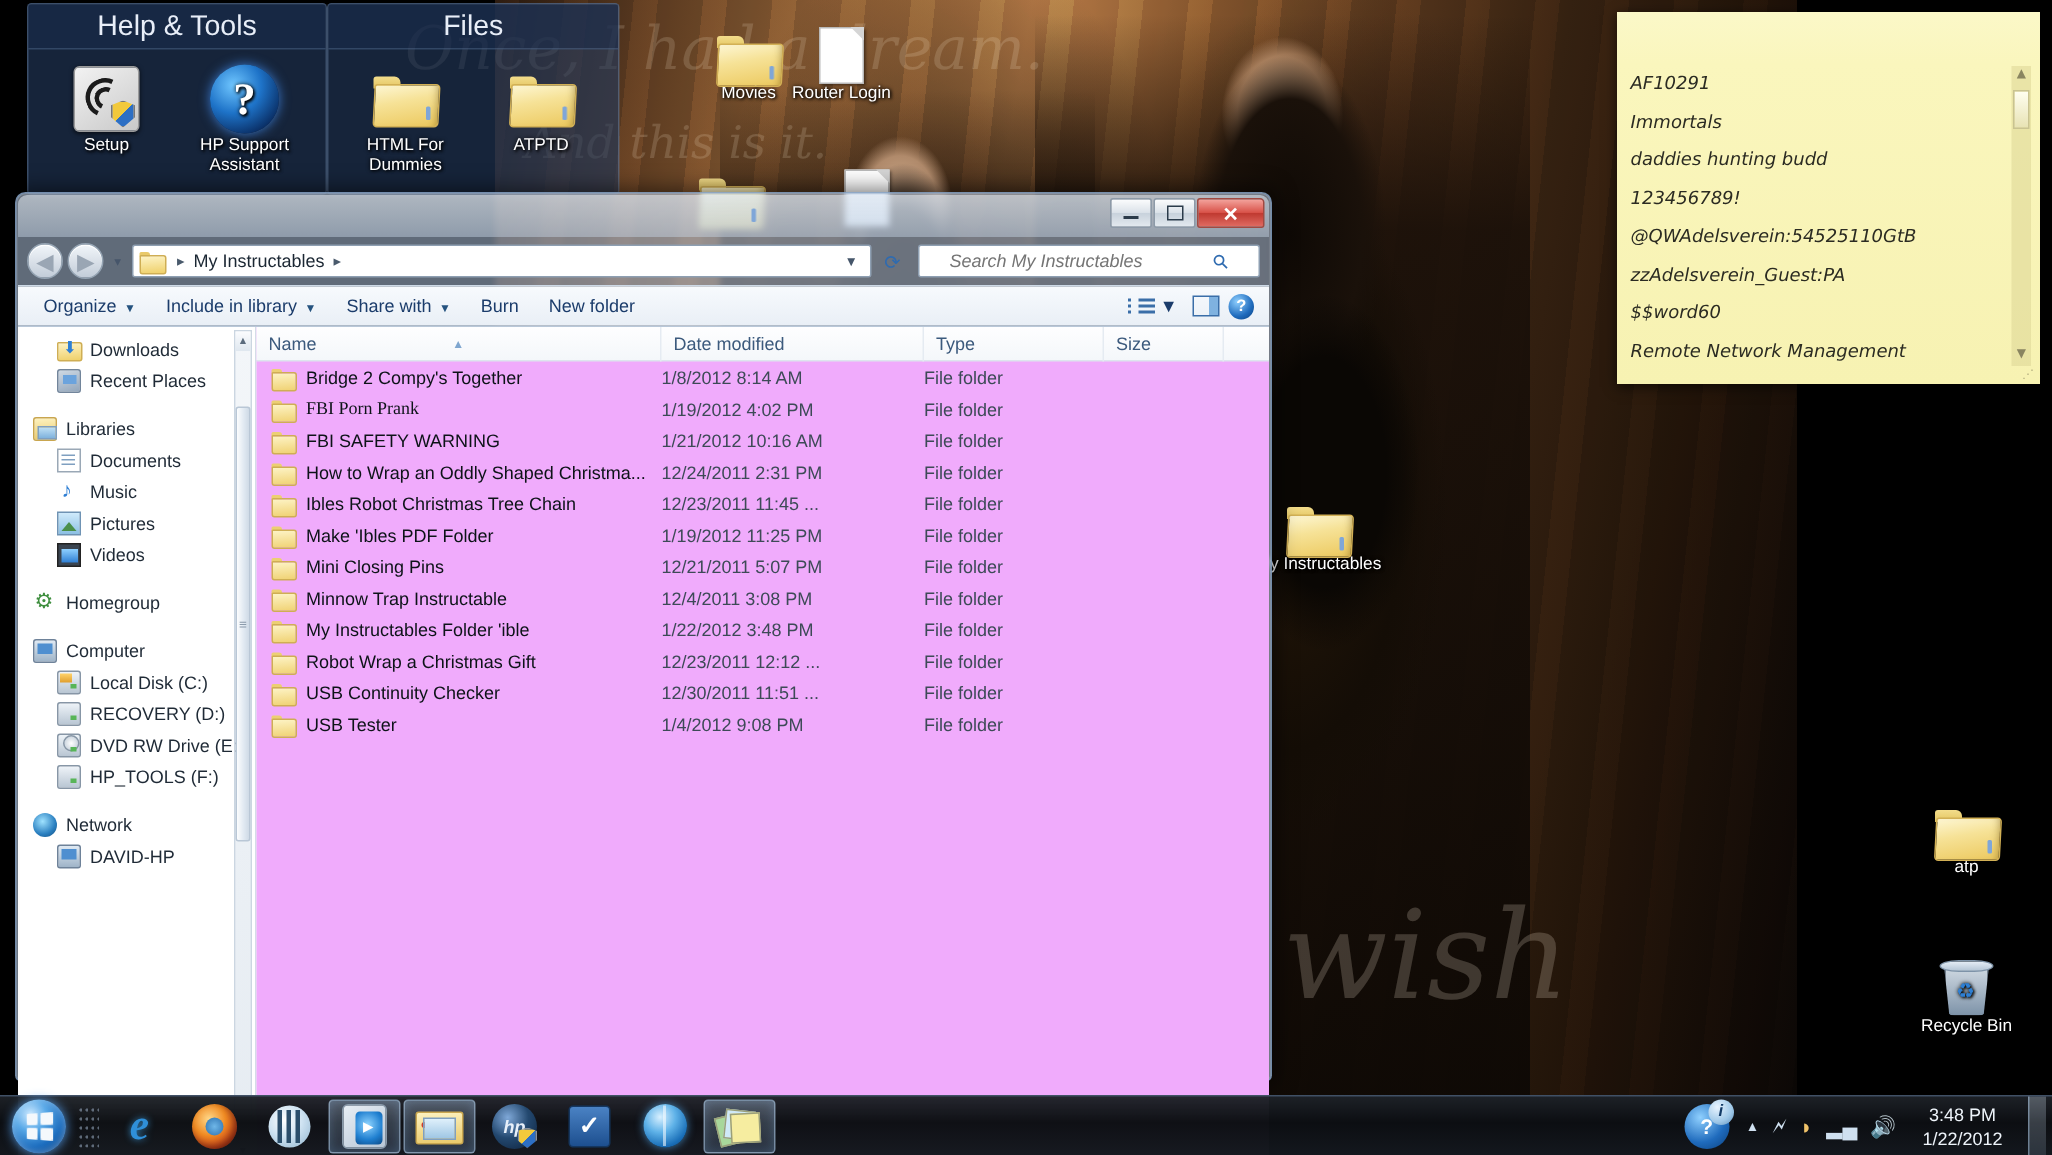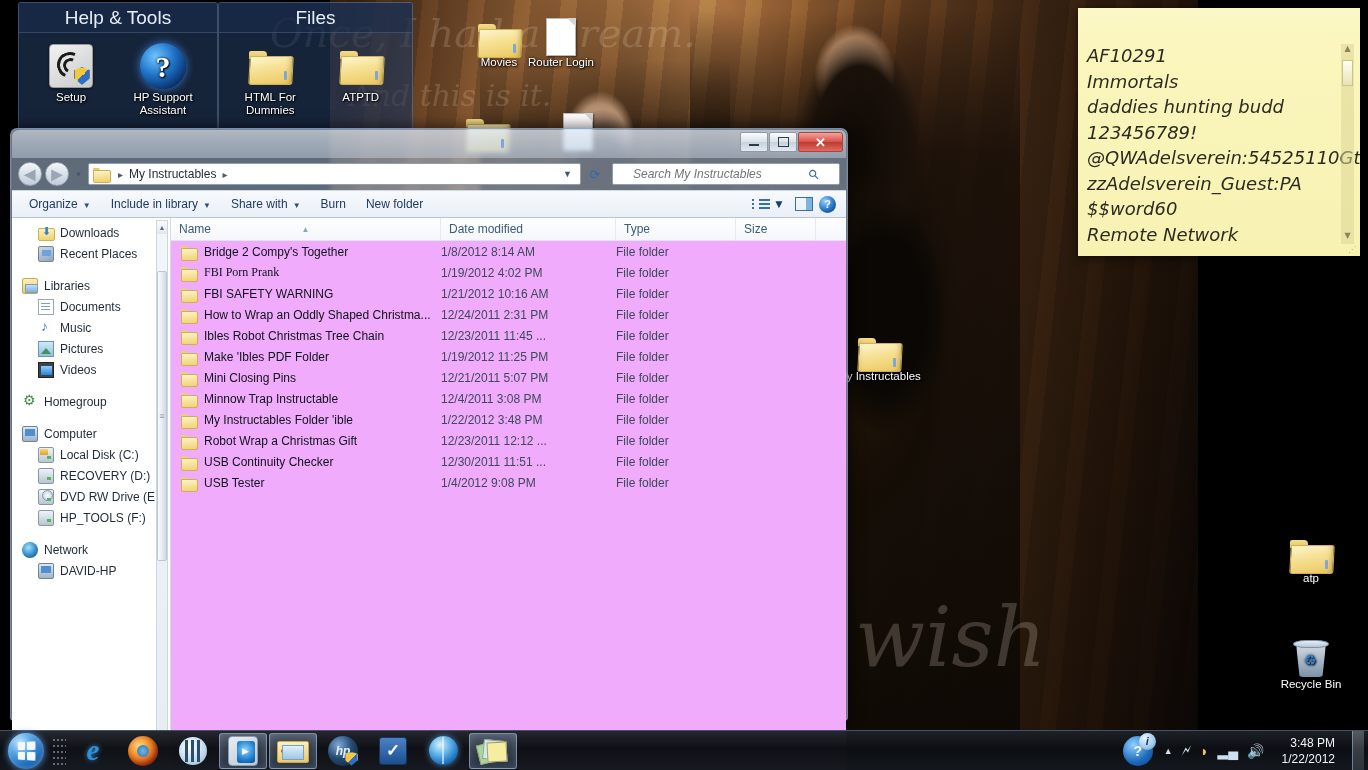--- a/index.html
+++ b/index.html
@@ -408,21 +408,21 @@
 
   
   #sticky {
     position: absolute; left: 1078px; top: 8px; width: 282px; height: 248px;
     background: linear-gradient(180deg,#fbf8c8 0%,#faf6bd 14%,#f7f2b2 100%);
     box-shadow: 0 2px 8px rgba(0,0,0,.6);
     font-family: "DejaVu Sans", sans-serif;
   }
   #sticky .note-top { height: 33px; }
   #sticky .note-body {
-    padding: 2px 26px 0 9px; font-size: 18px; line-height: 25.5px;
+    padding: 2px 26px 0 9px; font-size: 12px; line-height: 25.5px;
     color: #2b2b22; overflow: hidden; height: 205px;
     font-style: italic;
   }
   #sticky .note-scroll {
     position: absolute; right: 6px; top: 36px; width: 13px; height: 200px;
     background: rgba(220,214,150,.55);
   }
   #sticky .note-scroll .sarr {
     height: 13px; text-align: center; font-size: 8px; color: #8a8560;
   }
@@ -533,21 +533,21 @@
     display: flex; align-items: center; justify-content: center;
     position: relative; margin-right: 2px;
   }
   .tray-action .i {
     position: absolute; right: -3px; top: -3px; width: 17px; height: 17px;
     border-radius: 50%; background: radial-gradient(circle at 35% 30%, #e8f4ff, #9fc8e8 60%, #5b8cb8);
     color: #123a66; font-size: 11px; display:flex; align-items:center; justify-content:center;
     font-style: italic;
   }
   #clock {
-    color: #eef4fa; font-size: 12px; line-height: 16px; text-align: right;
+    color: #eef4fa; font-size: 12px; line-height: 16px; text-align: center;
     padding: 0 8px;
   }
   #showdesktop {
     width: 12px; height: 40px;
     background: linear-gradient(180deg, rgba(210,225,240,.30), rgba(150,175,200,.18));
     border-left: 1px solid rgba(170,200,230,.5);
   }
 </style>
 </head>
 <body>

